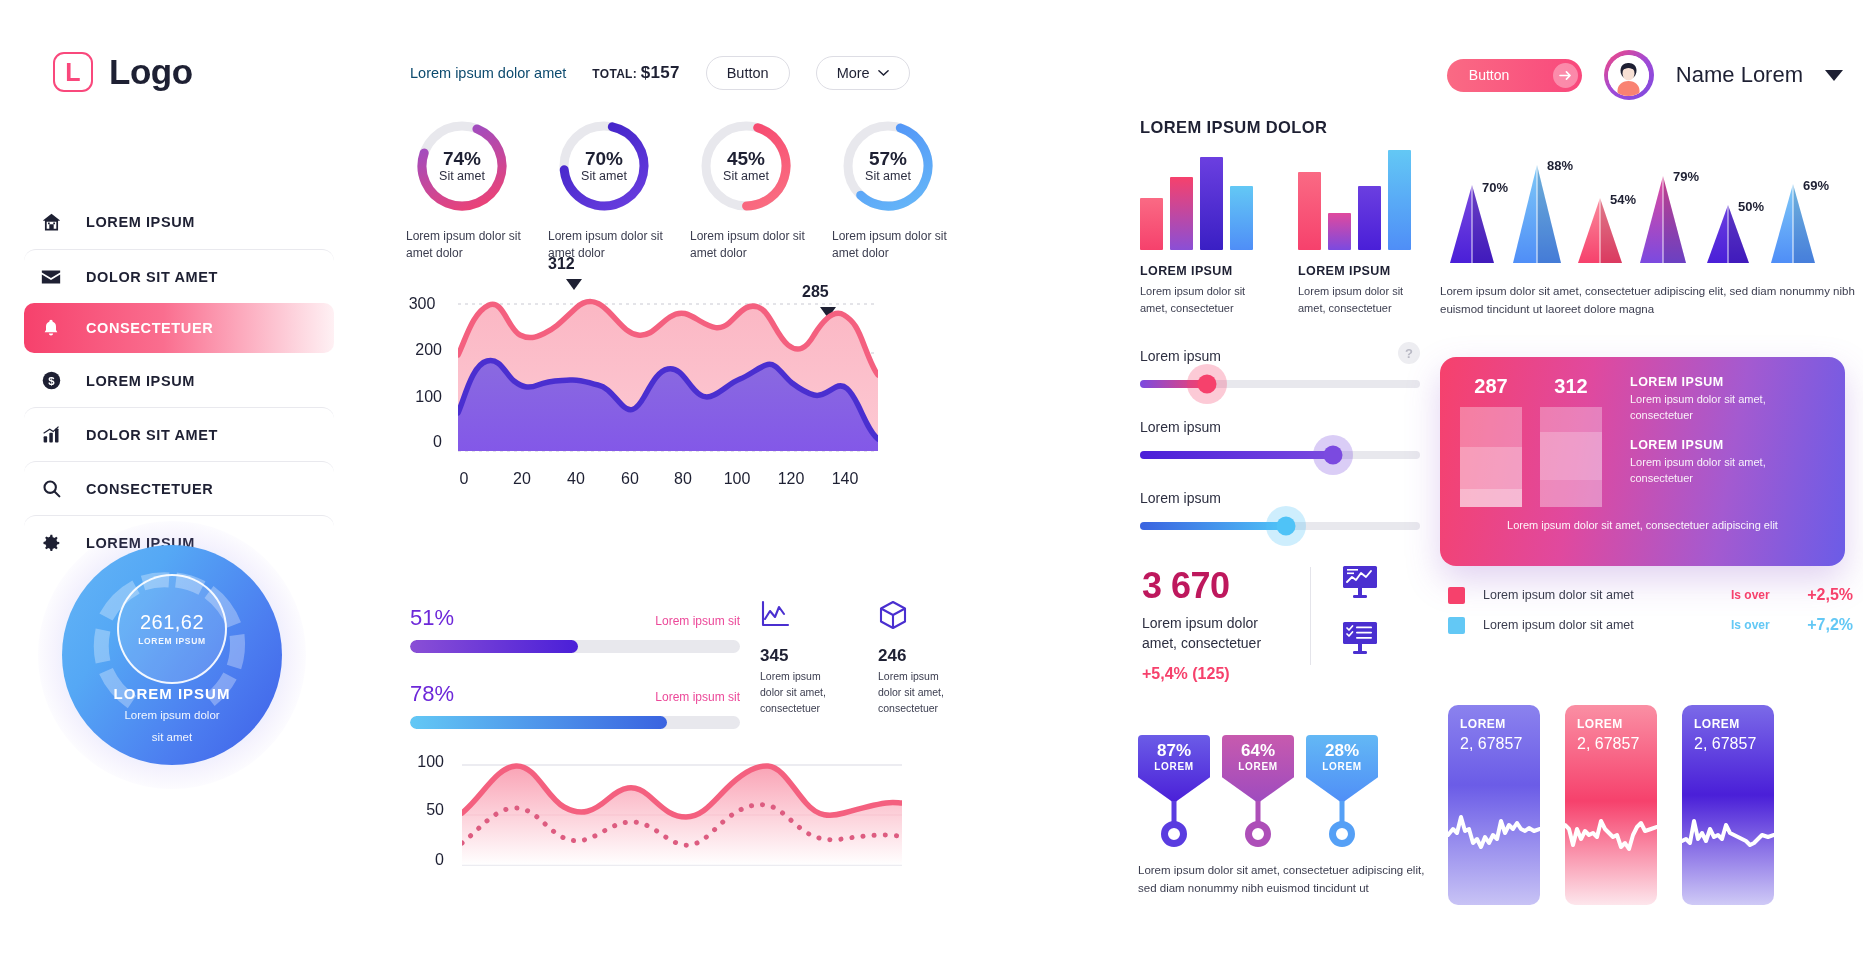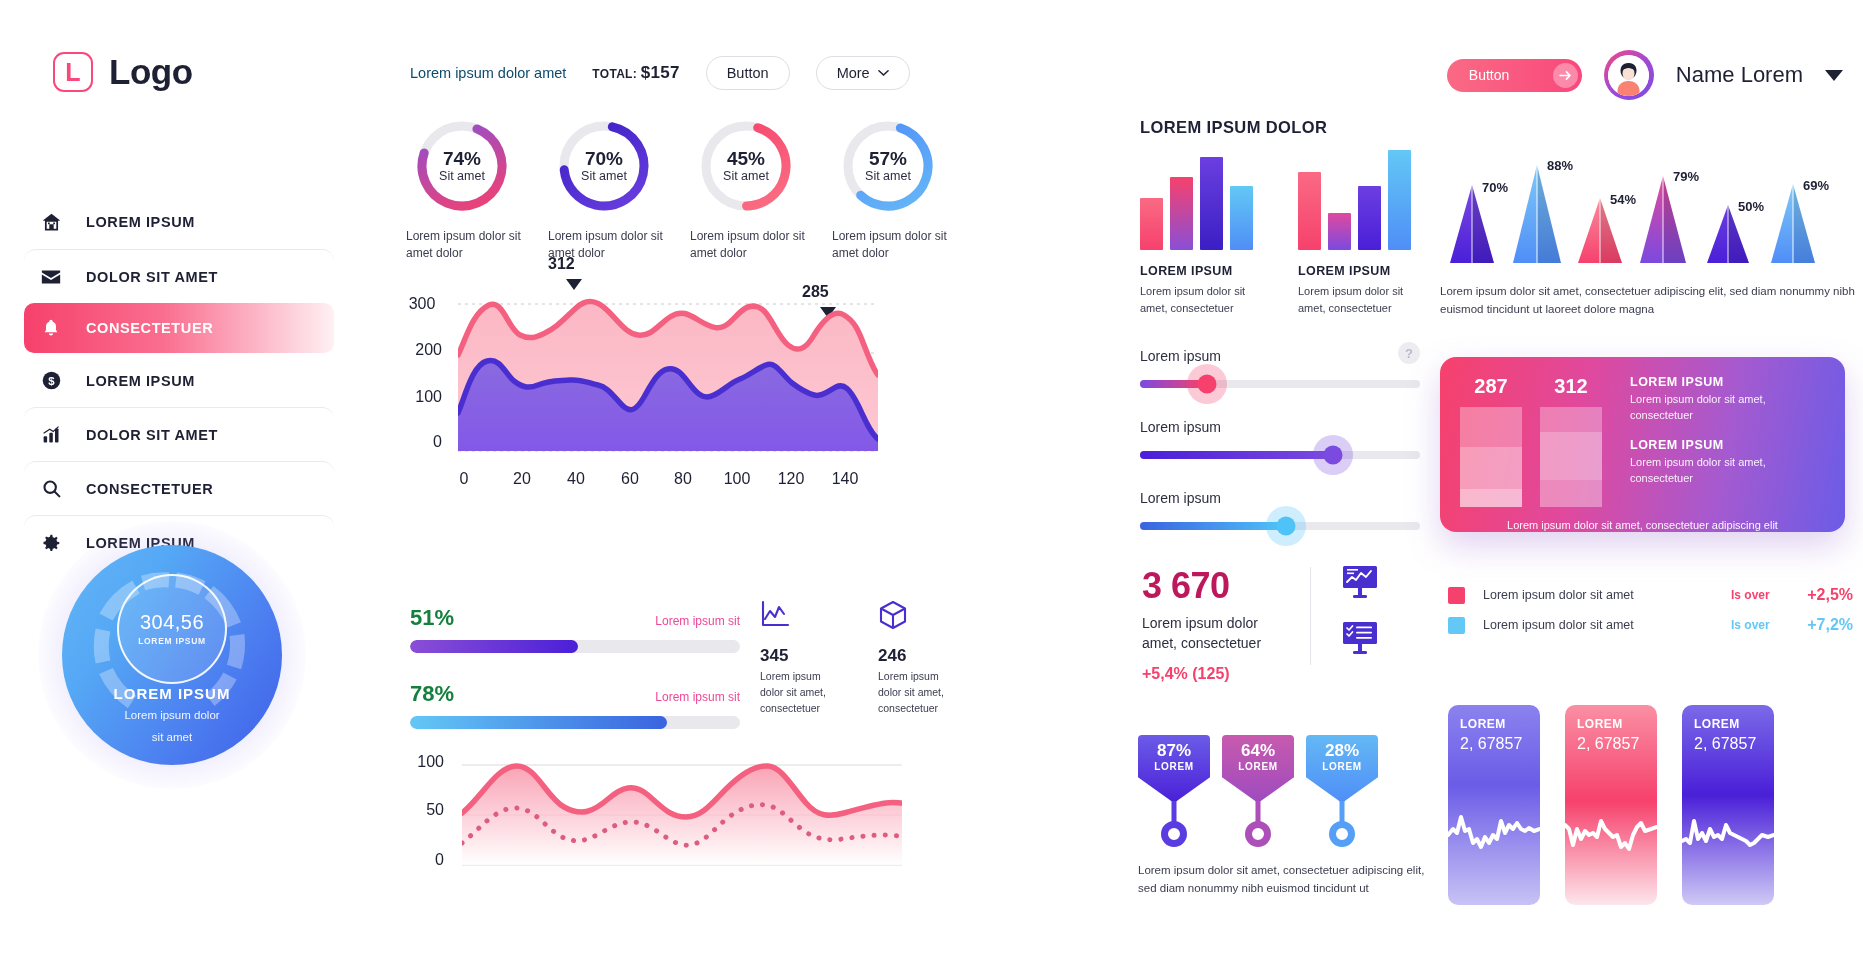--- a/index.html
+++ b/index.html
@@ -90,21 +90,21 @@
   .donut-cap { margin-top: 14px; font-size: 12px; line-height: 1.45; color: #3b3d4f; padding-left: 4px; }
 
   .areachart { position: absolute; left: 0px; top: 255px; width: 500px; height: 300px; }
   .ac-badge { position: absolute; font-size: 16px; font-weight: bold; color: #1e2033; }
   .ax-y { position: absolute; font-size: 16px; color: #1e2033; text-align: right; width: 40px; }
   .ax-x { position: absolute; font-size: 16px; color: #1e2033; text-align: center; width: 40px; }
 
   .bars { position: absolute; left: 10px; top: 605px; width: 330px; }
   .bar-row + .bar-row { margin-top: 28px; }
   .bar-head { display: flex; justify-content: space-between; align-items: baseline; }
-  .bar-pct { font-size: 22px; font-weight: bold; color: #15803d; }
+  .bar-pct { font-size: 22px; font-weight: normal; color: #6d28d9; }
   .bar-lab { font-size: 12px; color: #ec4899; }
   .bar-track { margin-top: 9px; height: 13px; border-radius: 7px; background: #e8e8ed; overflow: hidden; }
   .bar-fill { height: 100%; border-radius: 7px; }
 
   .ministats { position: absolute; left: 360px; top: 600px; display: flex; gap: 40px; }
   .ministat { width: 78px; }
   .ms-icon { height: 34px; }
   .ms-num { font-size: 17px; font-weight: bold; margin-top: 12px; color: #1e2033; }
   .ms-txt { font-size: 10.5px; line-height: 1.5; color: #3b3d4f; margin-top: 3px; }
 
@@ -175,21 +175,21 @@
   }
   .avatar-in { width: 41px; height: 41px; border-radius: 50%; background: #fff; overflow: hidden; position: relative; }
   .uname { font-size: 22px; color: #1e2033; }
   .caret-d { width: 0; height: 0; border-left: 9px solid transparent; border-right: 9px solid transparent; border-top: 11px solid #1e2033; }
 
   .cones { position: absolute; left: 0px; top: 150px; width: 423px; height: 130px; }
   .cone-pct { position: absolute; font-size: 13px; font-weight: bold; color: #1e2033; }
   .cones-cap { position: absolute; left: 0px; top: 283px; width: 420px; font-size: 11.5px; line-height: 1.55; color: #3b3d4f; }
 
   .gradcard {
-    position: absolute; left: 0px; top: 357px; width: 405px; height: 175px; border-radius: 16px;
+    position: absolute; left: 0px; top: 357px; width: 405px; height: 209px; border-radius: 16px;
     background: linear-gradient(100deg, #f6416c 0%, #e0499e 35%, #a45ad0 70%, #6b5ce7 100%);
     box-shadow: 0 14px 34px rgba(140,80,200,0.26);
     padding: 18px 20px;
   }
   .gc-cols { display: flex; gap: 18px; }
   .gc-bar { width: 62px; }
   .gc-num { color: #fff; font-size: 20px; font-weight: bold; text-align: center; }
   .gc-stack { margin-top: 9px; height: 100px; display: flex; flex-direction: column; }
   .gc-seg { width: 100%; }
   .gc-txt { margin-left: 10px; width: 150px; }
@@ -305,21 +305,21 @@
           <path d="M 81 38 A 75 75 0 0 1 107 35"></path>
           <path d="M 114 35 A 75 75 0 0 1 140 43"></path>
           <path d="M 147 47 A 75 75 0 0 1 172 80"></path>
           <path d="M 175 90 A 75 75 0 0 1 172 122"></path>
           <path d="M 168 131 A 75 75 0 0 1 148 155"></path>
           <path d="M 70 157 A 75 75 0 0 1 44 126"></path>
           <path d="M 41 117 A 75 75 0 0 1 41 85"></path>
         </g>
       </svg>
       <div class="gauge-inner">
-        <div class="gauge-val">304,56</div>
+        <div class="gauge-val">261,62</div>
         <div class="gauge-vlab">LOREM IPSUM</div>
       </div>
       <div class="gauge-foot">
         <div class="gauge-title">LOREM IPSUM</div>
         <div class="gauge-desc">Lorem ipsum dolor</div>
         <div class="gauge-desc">sit amet</div>
       </div>
     </div>
   </div>
 

